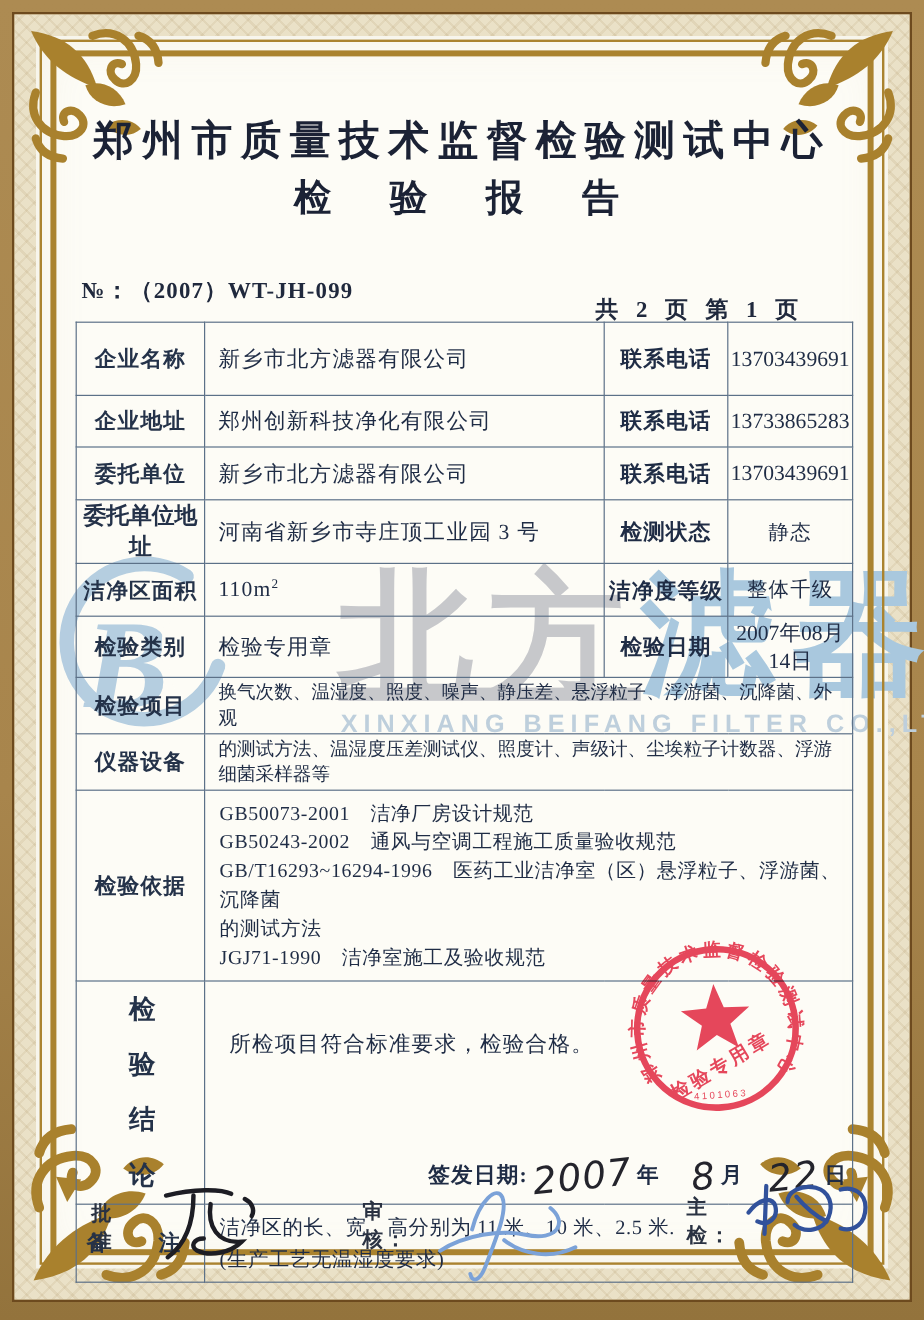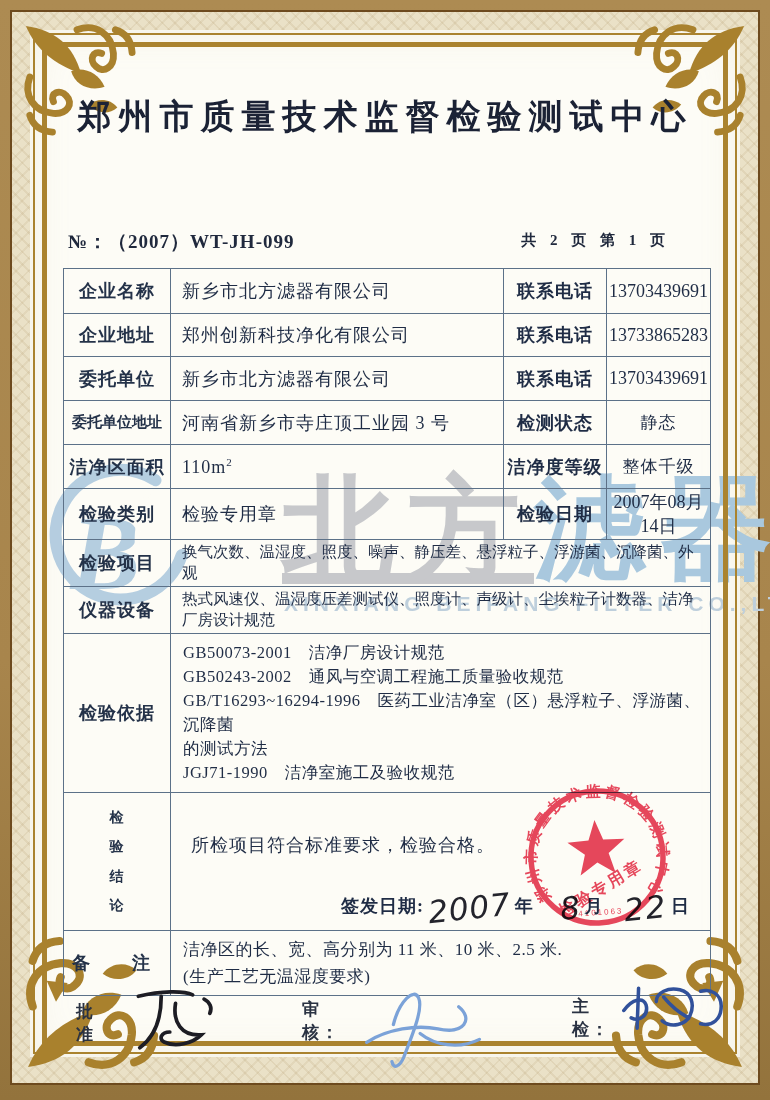--- a/index.html
+++ b/index.html
@@ -37,37 +37,37 @@
   .wm-blue{color:#a9c8de;}
   .wm-en{position:absolute;left:284px;top:592px;font-family:"Liberation Sans","DejaVu Sans",sans-serif;
     font-weight:700;font-size:21px;letter-spacing:5px;color:#becfdc;white-space:nowrap;}
   
   .content{position:absolute;inset:0;z-index:5;}
   .title1{position:absolute;left:0;right:0;top:94px;text-align:center;font-size:34px;font-weight:700;
     letter-spacing:7px;color:#1b2235;}
   .title2{position:absolute;left:0;right:0;top:144px;text-align:center;font-size:31px;font-weight:700;
     letter-spacing:9px;color:#1b2235;}
   .report-no{position:absolute;left:68px;top:229px;font-size:19px;font-weight:700;color:#20293d;letter-spacing:1px;}
-  .page-info{position:absolute;right:100px;top:231px;font-size:15px;font-weight:700;color:#20293d;letter-spacing:5px;}
+  .page-info{position:absolute;right:100px;top:245px;font-size:19px;font-weight:700;color:#20293d;letter-spacing:5px;}
   
   table.rpt{position:absolute;left:63px;top:268px;width:647px;border-collapse:collapse;table-layout:fixed;
     color:#1f2c45;}
   table.rpt td{border:1.5px solid #5c7188;background:transparent;font-size:18px;overflow:hidden;}
   td.lbl{text-align:center;font-size:17px;color:#243249;font-weight:600;letter-spacing:1px;padding:0 2px;}
-  td.lbl.small{font-size:15px;letter-spacing:0;margin-top:28px;}
+  td.lbl.small{font-size:19px;letter-spacing:0;margin-top:28px;}
   td.val{padding:2px 8px 2px 11px;letter-spacing:1px;}
   td.val.tight{font-size:15.5px;letter-spacing:0;}
   td.key{text-align:center;font-size:17px;font-weight:600;letter-spacing:1px;margin-left:40px;}
   td.v2{text-align:center;font-size:16px;letter-spacing:0;margin-left:10px;}
   td.v2.cjk{font-size:17px;letter-spacing:1px;}
   sup{font-size:11px;}
   .dep-lines{padding:6px 8px 6px 11px;font-size:16.5px;line-height:24px;letter-spacing:.5px;}
-  .vlabel{width:19px;margin:0 auto;line-height:2.1;font-size:14px;word-break:break-all;text-align:center;}
+  .vlabel{width:19px;margin:0 auto;line-height:2.1;font-size:22px;word-break:break-all;text-align:center;}
   td.concl{position:relative;vertical-align:top;padding:40px 0 16px 20px;font-size:19px;letter-spacing:1px;}
-  .issue-line{position:absolute;right:20px;bottom:12px;font-size:18px;font-weight:700;letter-spacing:1px;
+  .issue-line{position:absolute;right:4px;bottom:12px;font-size:18px;font-weight:700;letter-spacing:1px;
     display:flex;align-items:flex-end;}
   .ink{font-family:"DejaVu Sans",sans-serif;font-style:italic;font-weight:400;color:#24242c;
     font-size:31px;line-height:20px;transform:rotate(-6deg);margin:0 4px;}
   .ink.mo{margin-left:26px;}
   .ink.dy{margin-left:20px;letter-spacing:2px;}
   .remark-lines{padding:4px 8px 4px 11px;font-size:17px;line-height:27px;letter-spacing:.5px;}
   
   .sig-row{position:absolute;left:0;top:0;z-index:7;}
   .sig-label{position:absolute;font-size:17px;font-weight:700;color:#2a3242;letter-spacing:2px;}
   .sig-svg{position:absolute;}
@@ -140,32 +140,33 @@
       <path class="orn-fill" d="M30,62 L40,78 L22,80 Z"></path>
       <path class="orn-stroke" d="M10,58 C3,77 14,93 34,95 C48,96 55,85 47,77 C41,70 30,74 34,83"></path>
       <path class="orn-stroke" d="M58,10 C77,3 93,14 95,34 C96,48 85,55 77,47 C70,41 74,30 83,34"></path>
       <path class="orn-stroke" d="M10,97 C13,107 20,113 33,114"></path>
       <path class="orn-stroke" d="M97,10 C107,13 113,20 114,33"></path>
     </svg>
   </div>
 
   <div class="content">
     <div class="title1">郑州市质量技术监督检验测试中心</div>
+    <div class="title2">检　验　报　告</div>
     <div class="report-no">№：（2007）WT-JH-099</div>
     <div class="page-info">共 2 页 第 1 页</div>
 
     <table class="rpt">
       <colgroup>
           <col style="width:107px">
           <col style="width:333px">
           <col style="width:103px">
           <col style="width:104px">
         </colgroup>
       <tbody>
-          <tr style="height:45px">
+          <tr style="height:61px">
         <td class="lbl">企业名称</td>
         <td class="val">新乡市北方滤器有限公司</td>
         <td class="key">联系电话</td>
         <td class="v2">13703439691</td>
       </tr>
       <tr style="height:43px">
         <td class="lbl">企业地址</td>
         <td class="val">郑州创新科技净化有限公司</td>
         <td class="key">联系电话</td>
         <td class="v2">13733865283</td>
@@ -193,21 +194,21 @@
         <td class="val">检验专用章</td>
         <td class="key">检验日期</td>
         <td class="v2">2007年08月14日</td>
       </tr>
       <tr style="height:46px">
         <td class="lbl">检验项目</td>
         <td class="val tight" colspan="3">换气次数、温湿度、照度、噪声、静压差、悬浮粒子、浮游菌、沉降菌、外观</td>
       </tr>
       <tr style="height:42px">
         <td class="lbl">仪器设备</td>
-        <td class="val tight" colspan="3">热式风速仪、温湿度压差测试仪、照度计、声级计、尘埃粒子计数器、洁净厂房设计规范</td>
+        <td class="val tight" colspan="3">的测试方法、温湿度压差测试仪、照度计、声级计、尘埃粒子计数器、浮游细菌采样器等</td>
       </tr>
       <tr style="height:120px">
         <td class="lbl">检验依据</td>
         <td colspan="3">
           <div class="dep-lines">
             <div>GB50073-2001　洁净厂房设计规范</div>
             <div>GB50243-2002　通风与空调工程施工质量验收规范</div>
             <div>GB/T16293~16294-1996　医药工业洁净室（区）悬浮粒子、浮游菌、沉降菌</div>
             <div>的测试方法</div>
             <div>JGJ71-1990　洁净室施工及验收规范</div>

